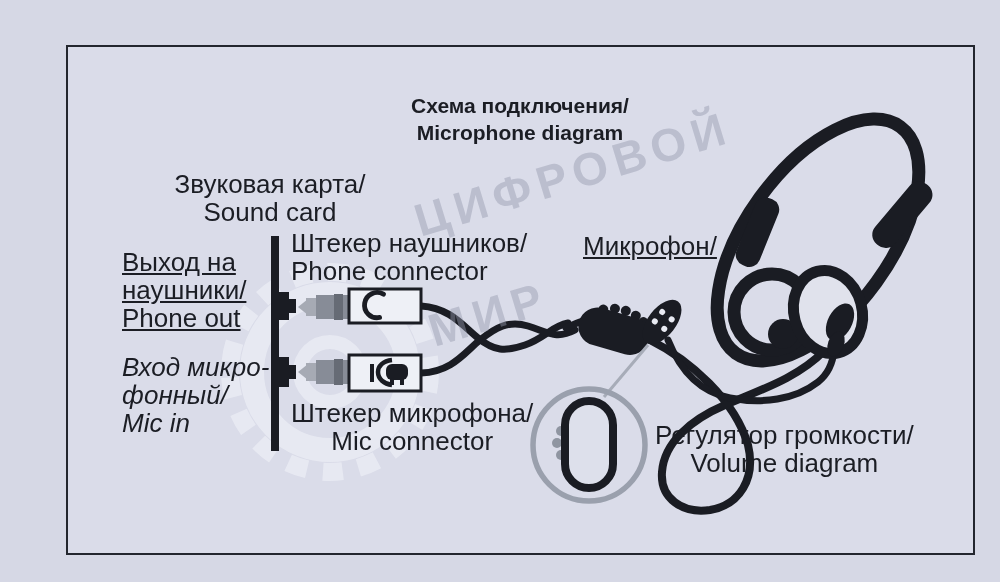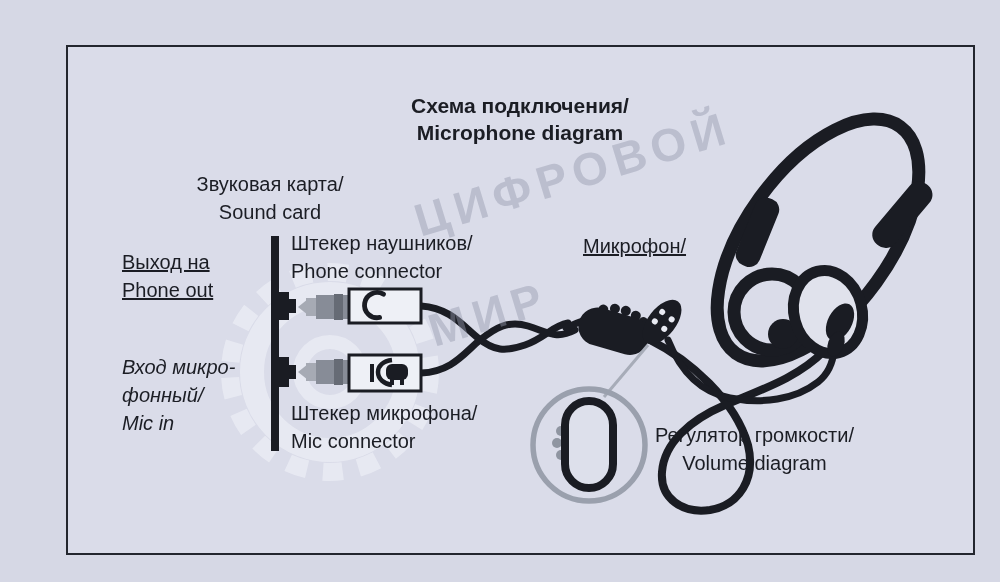--- a/index.html
+++ b/index.html
@@ -8,21 +8,21 @@
     background:#d6d8e5;
     font-family:"Liberation Sans", sans-serif;
     color:#1b1d24;
   }
   #frame{
     position:absolute;left:66px;top:45px;width:905px;height:506px;
     border:2px solid #23262e;background:#dadce9;z-index:0;
   }
   #gear-wm{position:absolute;left:0;top:0;z-index:1;}
   #art{position:absolute;left:0;top:0;z-index:2;}
-  .lbl{position:absolute;font-size:20px;line-height:28px;white-space:nowrap;z-index:3;}
+  .lbl{position:absolute;font-size:26px;line-height:28px;white-space:nowrap;z-index:3;}
   .lbl span{display:block;}
   .ctr{text-align:center;}
   #title{position:absolute;left:345px;top:92px;width:350px;text-align:center;
     font-size:21px;line-height:27px;font-weight:bold;white-space:nowrap;z-index:3;}
   #title span{display:block;}
   .wm{position:absolute;z-index:4;font-weight:bold;font-size:46px;
       letter-spacing:7px;color:rgba(148,154,172,0.45);pointer-events:none;}
   #wm1{left:408px;top:196px;transform:rotate(-17deg);transform-origin:left top;}
   #wm2{left:422px;top:306px;transform:rotate(-17deg);transform-origin:left top;}
 </style>
@@ -142,35 +142,36 @@
     <span>Microphone diagram</span>
   </div>
 
   <div class="lbl ctr" style="left:155px;top:170px;width:230px;">
     <span>Звуковая карта/</span>
     <span>Sound card</span>
   </div>
 
   <div class="lbl" style="left:122px;top:248px;text-decoration:underline;">
     <span>Выход на</span>
+    <span>наушники/</span>
     <span>Phone out</span>
   </div>
 
   <div class="lbl" style="left:122px;top:353px;font-style:italic;">
     <span>Вход микро-</span>
     <span>фонный/</span>
     <span>Mic in</span>
   </div>
 
   <div class="lbl" style="left:291px;top:229px;">
     <span>Штекер наушников/</span>
     <span>Phone connector</span>
   </div>
 
-  <div class="lbl" style="left:291px;top:399px;">
+  <div class="lbl" style="left:291px;top:399px;text-align:center;">
     <span>Штекер микрофона/</span>
     <span>Mic connector</span>
   </div>
 
   <div class="lbl" style="left:583px;top:232px;text-decoration:underline;">
     <span>Микрофон/</span>
   </div>
 
   <div class="lbl" style="left:655px;top:421px;text-align:center;">
     <span>Регулятор громкости/</span>

